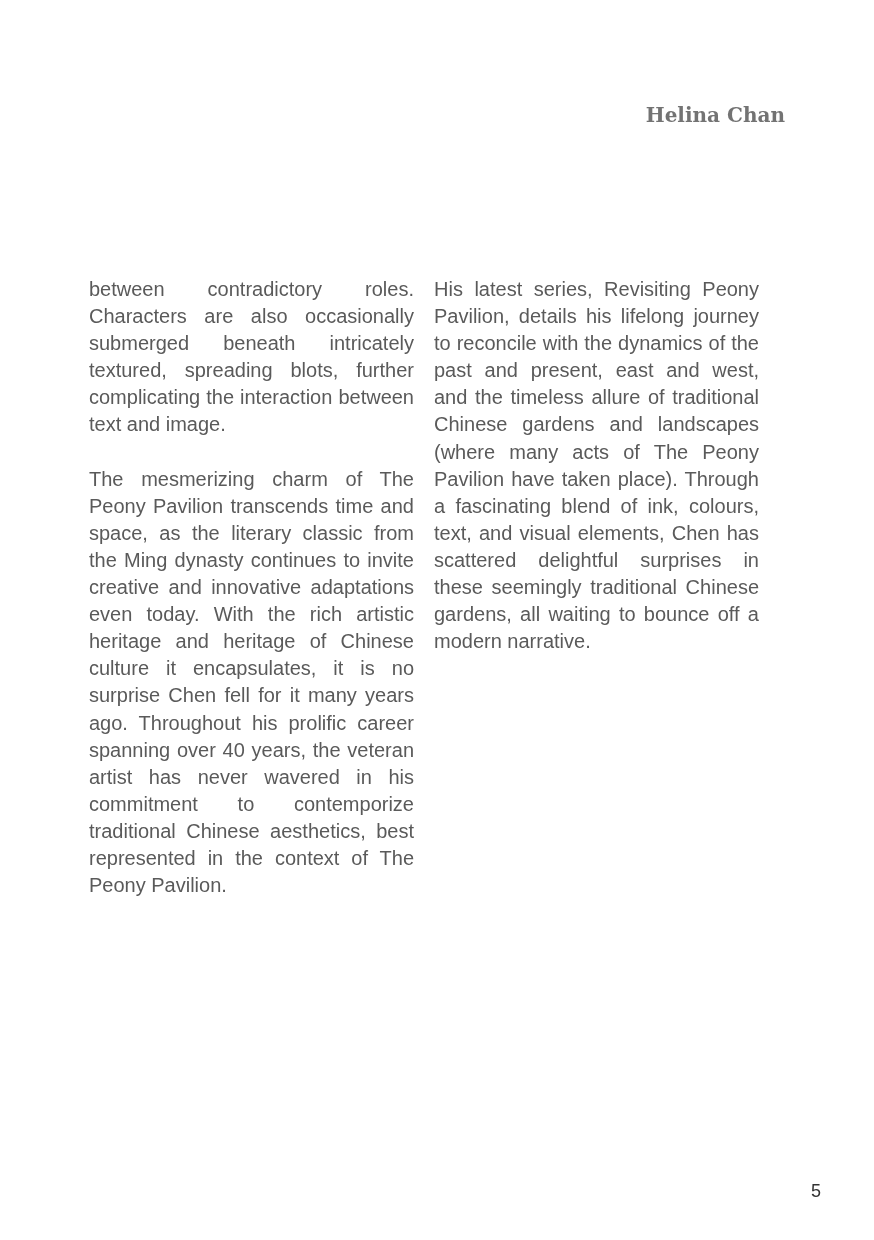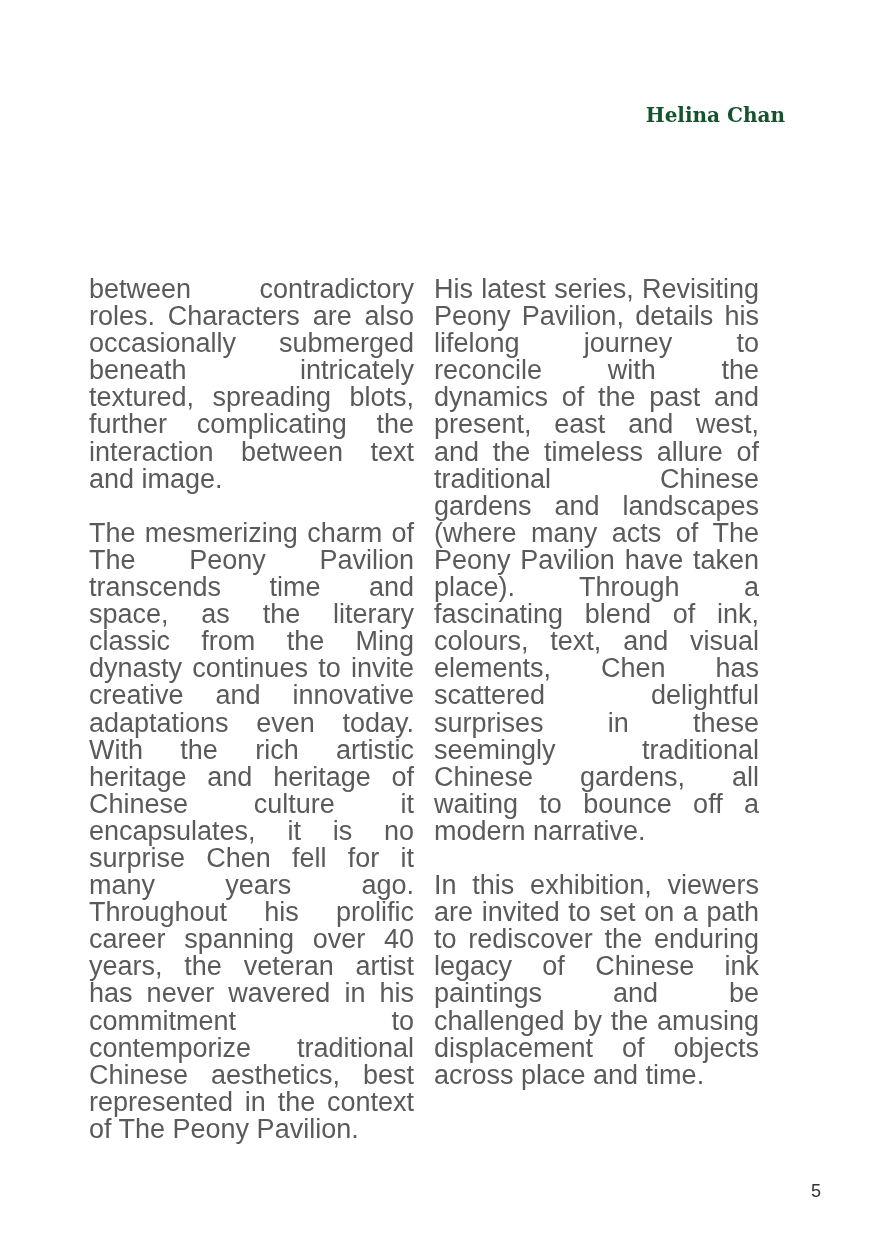--- a/index.html
+++ b/index.html
@@ -13,30 +13,30 @@
       position: relative;
       overflow: hidden;
     }
     .author {
       position: absolute;
       top: 103px;
       right: 89px;
       font-family: "DejaVu Serif", serif;
       font-weight: bold;
       font-size: 20px;
-      color: #14532d;
+      color: #737373;
       letter-spacing: 0px;
       text-align: center;
     }
     .col {
       position: absolute;
       top: 276px;
       width: 325px;
       font-family: "Liberation Sans", sans-serif;
-      font-size: 27px;
+      font-size: 20px;
       line-height: 27.1px;
       color: #5a5a5a;
       text-align: justify;
       text-align-last: left;
     }
     .col-left { left: 89px; }
     .col-right { left: 434px; }
     .col p {
       margin: 0 0 27.1px 0;
       hyphens: none;
@@ -55,16 +55,15 @@
 
 <div class="author">Helina Chan</div>
 
 <div class="col col-left">
   <p>between contradictory roles. Characters are also occasionally submerged beneath intricately textured, spreading blots, further complicating the interaction between text and image.</p>
   <p>The mesmerizing charm of The Peony Pavilion transcends time and space, as the literary classic from the Ming dynasty continues to invite creative and innovative adaptations even today. With the rich artistic heritage and heritage of Chinese culture it encapsulates, it is no surprise Chen fell for it many years ago. Throughout his prolific career spanning over 40 years, the veteran artist has never wavered in his commitment to contemporize traditional Chinese aesthetics, best represented in the context of The Peony Pavilion.</p>
 </div>
 
 <div class="col col-right">
   <p>His latest series, Revisiting Peony Pavilion, details his lifelong journey to reconcile with the dynamics of the past and present, east and west, and the timeless allure of traditional Chinese gardens and landscapes (where many acts of The Peony Pavilion have taken place). Through a fascinating blend of ink, colours, text, and visual elements, Chen has scattered delightful surprises in these seemingly traditional Chinese gardens, all waiting to bounce off a modern narrative.</p>
-  <p>In this exhibition, viewers are invited to set on a path to rediscover the enduring legacy of Chinese ink paintings and be challenged by the amusing displacement of objects across place and time.</p>
 </div>
 
 <div class="page-number">5</div>
 
 </body></html>

